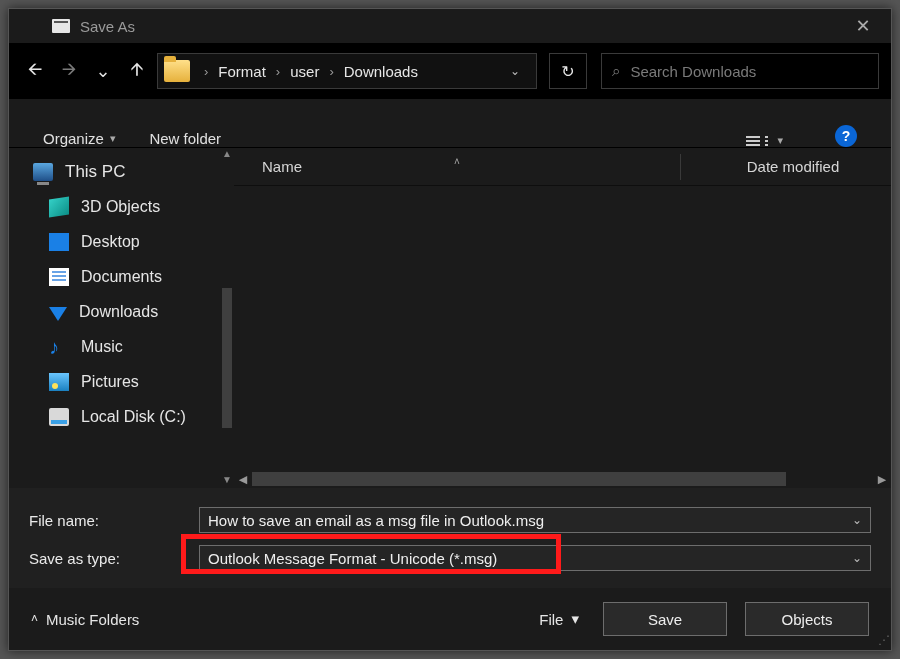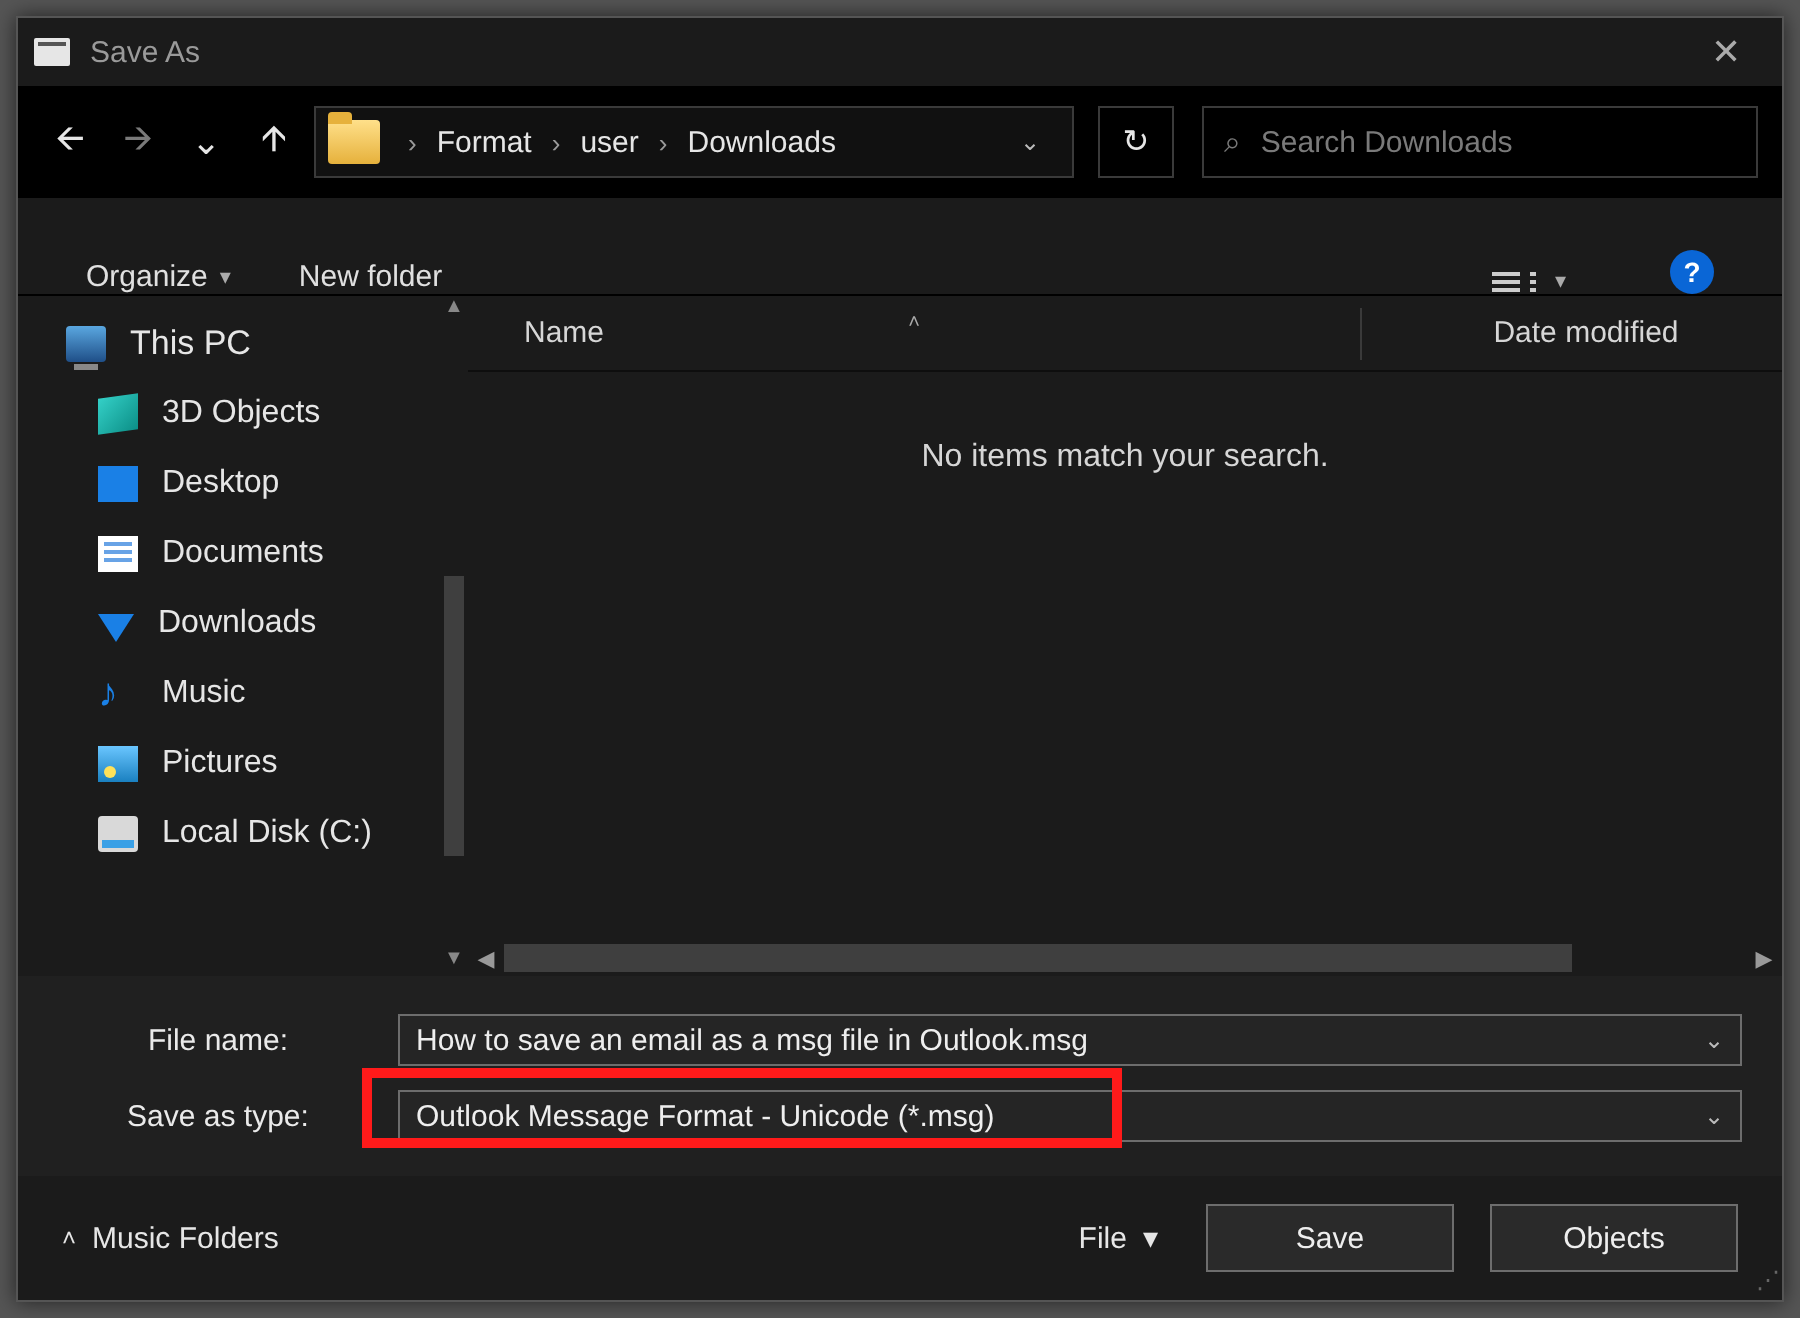--- a/index.html
+++ b/index.html
@@ -7,21 +7,21 @@
   .window {
     width: 884px; height: 643px;
     background:#1b1b1b;
     border:1px solid #555;
     box-shadow: 0 0 10px rgba(0,0,0,.6);
     display:flex; flex-direction:column;
     color:#e6e6e6;
     position:relative;
   }
   
-  .titlebar { height:34px; display:flex; align-items:center; padding:0 8px; }
+  .titlebar { height:34px; display:flex; align-items:center; padding:0 8px;margin-left:35px; }
   .titlebar .app-icn { width:18px; height:14px; background:#e6e6e6; margin-right:10px; position:relative; border-radius:1px;}
   .titlebar .app-icn::before{content:"";position:absolute;left:2px;top:2px;right:2px;height:2px;background:#555;}
   .titlebar .title { color:#9a9a9a; font-size:15px; }
   .titlebar .spacer { flex:1; }
   .close-x { width:40px; text-align:center; color:#aaa; font-size:18px; cursor:pointer;}
   
   .navbar {
     height:56px; background:#000; display:flex; align-items:center; padding:0 12px; gap:6px;
   }
   .nav-arrow, .nav-caret, .nav-up { width:28px; height:32px; display:flex; align-items:center; justify-content:center; color:#e6e6e6; font-size:18px; cursor:pointer;}
@@ -82,21 +82,21 @@
   .col-sep { width:1px; height:26px; background:#3a3a3a; }
   .col-date { width:210px; padding-left:14px;text-align:center;}
   .empty-msg { text-align:center; color:#d6d6d6; font-size:16px; padding-top:34px;}
   .hsbar { position:absolute; left:0; right:0; bottom:0; height:18px; display:flex; align-items:center;}
   .hsbar .lar,.hsbar .rar{width:18px;text-align:center;color:#999;font-size:11px;}
   .hsbar .track{flex:1;height:14px;background:#1b1b1b;}
   .hsbar .thumb{width:86%;height:14px;background:#3f3f3f;}
   
   .bottom { background:#202020; padding:16px 20px 8px 20px;}
   .form-row { display:flex; align-items:center; height:32px; margin-bottom:6px;}
-  .form-label { width:170px; text-align:center; padding-right:10px; color:#eaeaea; font-size:15px;}
+  .form-label { width:170px; text-align:left; padding-right:10px; color:#eaeaea; font-size:15px;}
   .form-field { flex:1; height:26px; border:1px solid #6d6d6d; background:#252525; display:flex; align-items:center; padding:0 8px; color:#eee; font-size:15px; position:relative;}
   .form-field .dd-caret{ margin-left:auto; color:#bbb; font-size:12px;}
   .highlight-rect { position:absolute; border:5px solid #ff1a1a; pointer-events:none;}
   
   .footer { height:62px; display:flex; align-items:center; padding:0 22px; gap:18px;}
   .hide-folders { color:#e6e6e6; font-size:15px; cursor:pointer; display:flex; align-items:center; gap:8px;}
   .hide-folders .car{font-size:12px;}
   .footer .spacer{flex:1;}
   .tools { color:#e6e6e6; font-size:15px; display:flex; align-items:center; gap:8px; cursor:pointer; margin-right:6px;}
   .btn { width:124px; height:34px; border:1px solid #6d6d6d; background:#2a2a2a; color:#eee; font-size:15px; display:flex; align-items:center; justify-content:center; cursor:pointer;}
@@ -204,21 +204,20 @@
 
     <div class="list-area">
       <div class="columns">
         <div class="col-name">
           <span class="sort">˄</span>
           <span>Name</span>
         </div>
         <div class="col-sep"></div>
         <div class="col-date">Date modified</div>
       </div>
-      <div class="empty-msg">No items match your search.</div>
       <div class="hsbar">
         <span class="lar">◀</span>
         <div class="track">
             <div class="thumb"></div>
           </div>
         <span class="rar">▶</span>
       </div>
     </div>
   </div>
 

